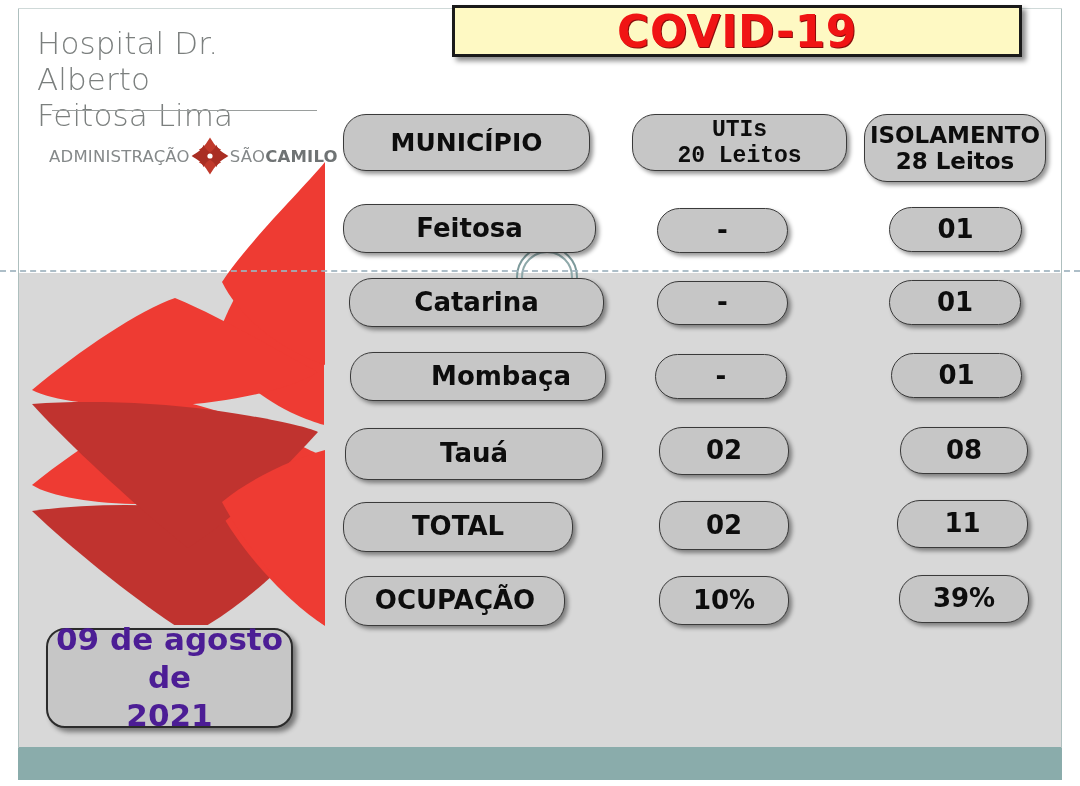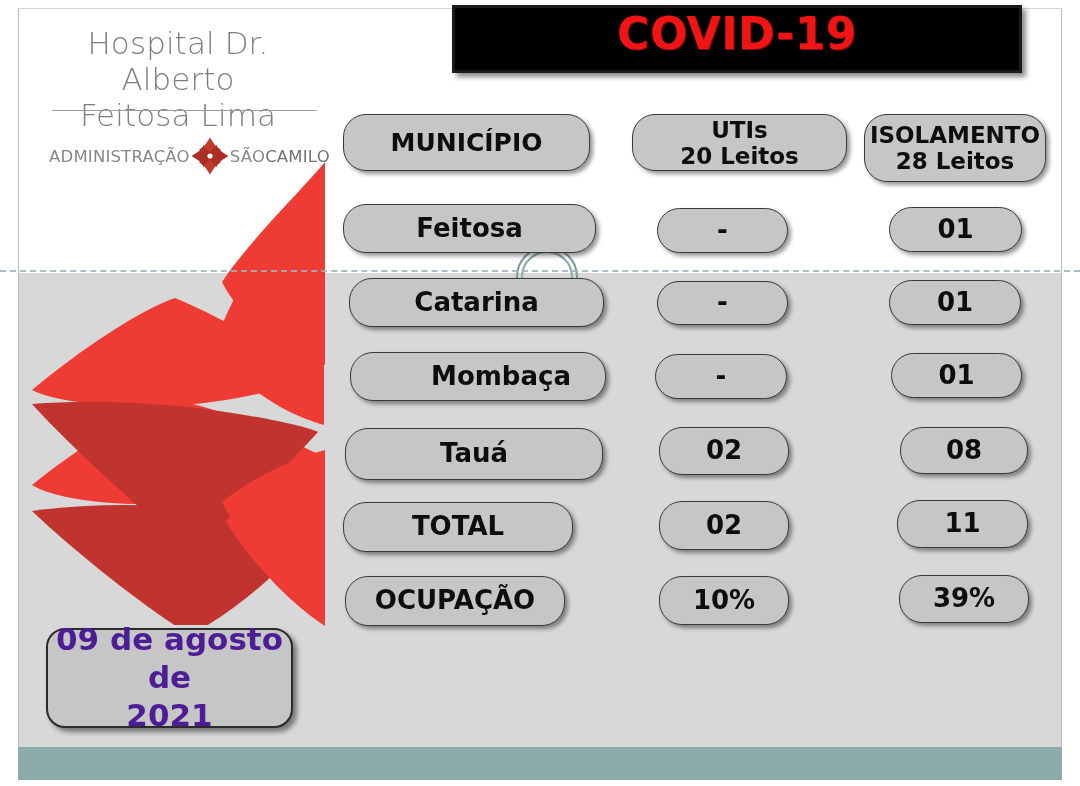--- a/index.html
+++ b/index.html
@@ -47,55 +47,55 @@
     opacity:.85;
   }
 
   
   .logo-panel{
     position:absolute;left:19px;top:9px;width:312px;height:261px;
     background:#ffffff;
   }
   .hospital-name{
     position:absolute;left:18px;top:16px;width:282px;
-    text-align:center;
+    text-align:left;
     font-family:"DejaVu Sans", sans-serif;
     font-size:31px;line-height:36px;
     font-weight:300;
     color:#7b7f7e;
     letter-spacing:.1px;
   }
   .logo-rule{
     position:absolute;left:33px;top:101px;width:265px;height:1px;
     background:#9a9e9d;
   }
   .admin-row{
     position:absolute;left:30px;top:129px;width:272px;height:36px;
     display:flex;align-items:center;justify-content:space-between;
   }
   .admin-word{
     font-family:"DejaVu Sans", sans-serif;
     font-size:16.5px;color:#85898a;letter-spacing:.2px;font-weight:400;
   }
-  .admin-word .b{font-weight:400;color:#6f7374;margin-top:17px;}
+  .admin-word .b{font-weight:700;color:#6f7374;margin-top:17px;}
   .logo-cross{width:40px;height:40px;flex:0 0 40px;}
 
   
   .petal-art{
     position:absolute;left:-6px;top:155px;width:350px;height:470px;
     pointer-events:none;
   }
 
   
   .covid-banner{
-    position:absolute;left:452px;top:5px;width:570px;height:68px;
-    background:#000000;
+    position:absolute;left:452px;top:5px;width:570px;height:52px;
+    background:#fef9c3;
     border:3px solid #1a1a1a;
     box-shadow:4px 4px 5px rgba(0,0,0,.45);
-    display:flex;align-items:flex-start;justify-content:center;
+    display:flex;align-items:center;justify-content:center;
     box-sizing:border-box;
   }
   .covid-banner .txt{
     font-family:"DejaVu Sans", sans-serif;
     font-size:44px;font-weight:700;color:#f01414;
     letter-spacing:.5px;
     text-shadow:1px 1px 0 #8a0c0c;
   }
 
   
@@ -199,21 +199,21 @@
 
   <div class="covid-banner">
     <span class="txt">COVID-19</span>
   </div>
 
   <div class="ring"></div>
   <div class="ring2"></div>
 
   <div class="pill" style="left:343px;top:114px;width:247px;height:57px;font-size:25px;">MUNICÍPIO</div>
 
-  <div class="pill two-line" style="left:632px;top:114px;width:215px;height:57px;font-size:23px;flex-direction:column;">
+  <div class="pill two-line" style="left:632px;top:114px;width:215px;height:57px;font-size:23px;flex-direction:column;font-family:Liberation Mono, monospace;">
     <span>UTIs</span>
     <span>20 Leitos</span>
   </div>
 
   <div class="pill two-line" style="left:864px;top:114px;width:182px;height:68px;font-size:23px;flex-direction:column;">
     <span>ISOLAMENTO</span>
     <span>28 Leitos</span>
   </div>
 
   <div class="pill" style="left:343px;top:204px;width:253px;height:49px;font-size:26px;">Feitosa</div>

